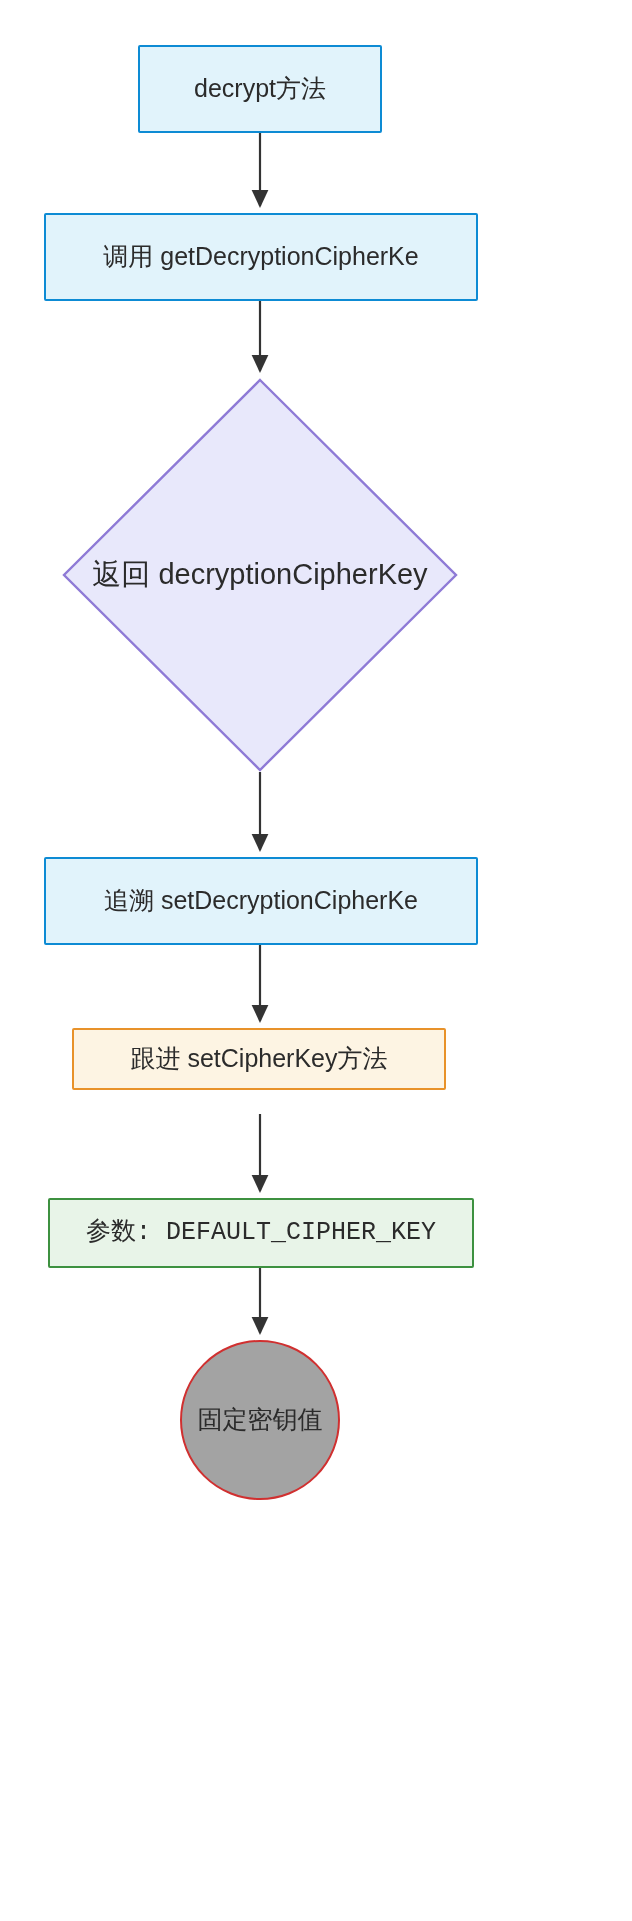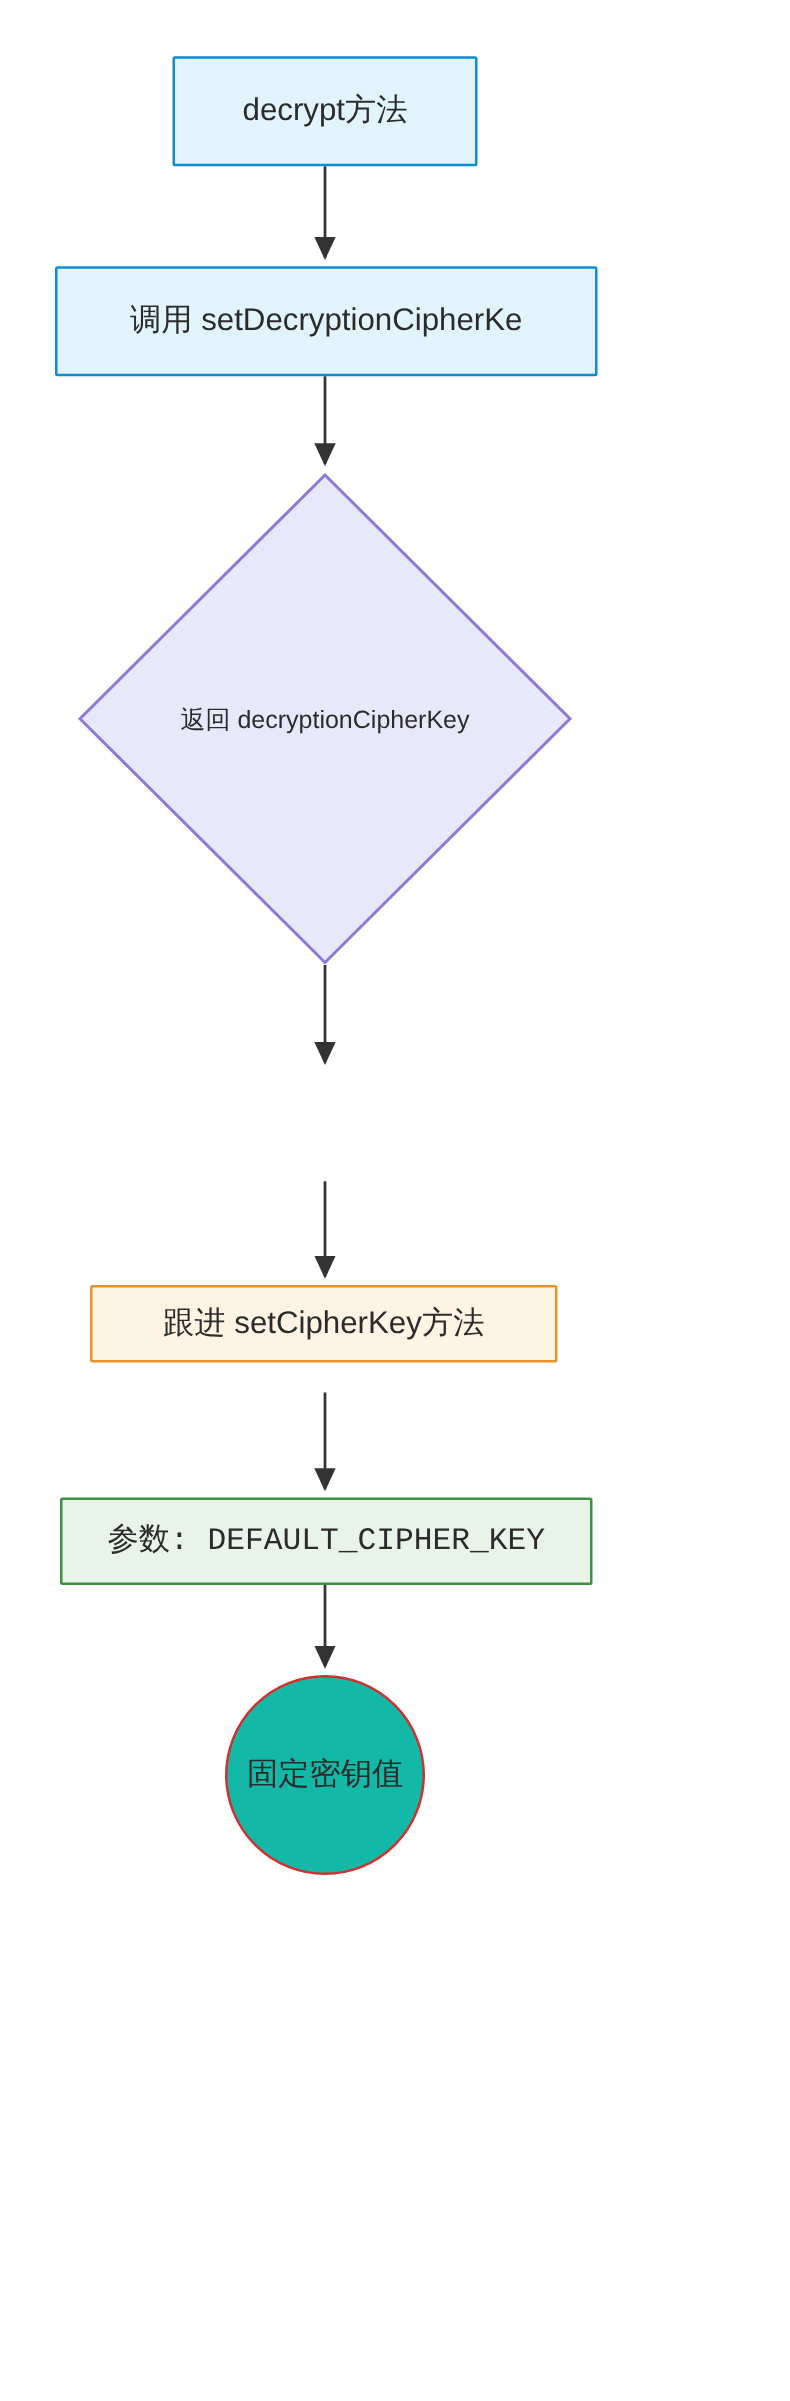--- a/index.html
+++ b/index.html
@@ -56,39 +56,39 @@
     left: 0; top: 0;
     width: 100%; height: 100%;
   }
   .n-diamond-label {
     position: absolute;
     left: 0; top: 0;
     width: 100%; height: 100%;
     display: flex;
     align-items: center;
     justify-content: center;
-    font-size: 20px;
+    font-size: 29px;
     color: #2b2b2b;
     white-space: nowrap;
   }
   
   .n-orange {
     background: #fdf4e3;
     border: 2px solid #e8922a;
     border-radius: 2px;
   }
   
   .n-green {
     background: #e8f4e8;
     border: 2px solid #3d9140;
     border-radius: 2px;
   }
   
   .n-circle {
-    background: #14b8a6;
+    background: #a3a3a3;
     border: 2px solid #d03030;
     border-radius: 50%;
   }
 </style>
 </head>
 <body>
 
 <div id="flow-root">
 
   <svg id="edges" viewBox="0 0 632 1921" xmlns="http://www.w3.org/2000/svg">
@@ -109,30 +109,33 @@
     <line x1="260" y1="1114" x2="260" y2="1191" stroke="#333333" stroke-width="2.2" marker-end="url(#arrowhead)"></line>
 
     <line x1="260" y1="1268" x2="260" y2="1333" stroke="#333333" stroke-width="2.2" marker-end="url(#arrowhead)"></line>
   </svg>
 
   <div class="node n-blue" style="left:138px; top:45px; width:244px; height:88px;">
     <span>decrypt方法</span>
   </div>
 
   <div class="node n-blue" style="left:44px; top:213px; width:434px; height:88px;">
-    <span>调用 setDecryptionCipherKe</span>
+    <span>调用 getDecryptionCipherKe</span>
   </div>
 
   <div class="n-diamond-wrap" style="left:62px; top:378px; width:396px; height:394px;">
     <svg class="n-diamond-shape" viewBox="0 0 396 394" preserveAspectRatio="none" xmlns="http://www.w3.org/2000/svg">
       <polygon points="198,2 394,197 198,392 2,197" fill="#e8e8fb" stroke="#8e7ad6" stroke-width="2.4"></polygon>
     </svg>
     <div class="n-diamond-label">返回 decryptionCipherKey</div>
   </div>
 
+  <div class="node n-blue" style="left:44px; top:857px; width:434px; height:88px;">
+    <span>追溯 setDecryptionCipherKe</span>
+  </div>
 
   <div class="node n-orange" style="left:72px; top:1028px; width:374px; height:62px;">
     <span>跟进 setCipherKey方法</span>
   </div>
 
   <div class="node n-green" style="left:48px; top:1198px; width:426px; height:70px;font-family:Liberation Mono, monospace;">
     <span>参数: DEFAULT_CIPHER_KEY</span>
   </div>
 
   <div class="node n-circle" style="left:180px; top:1340px; width:160px; height:160px;">

